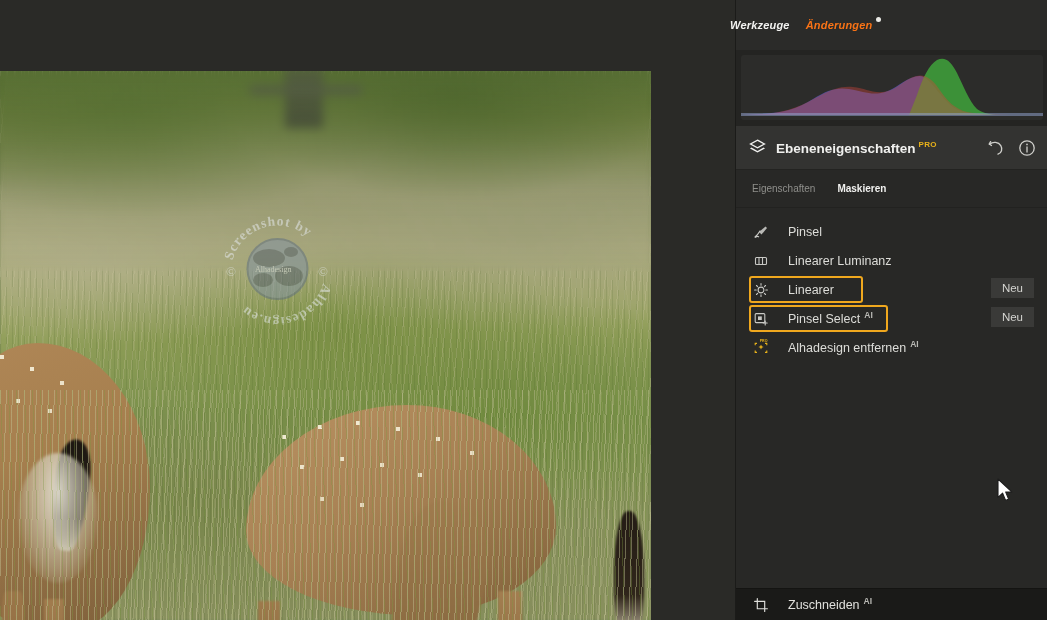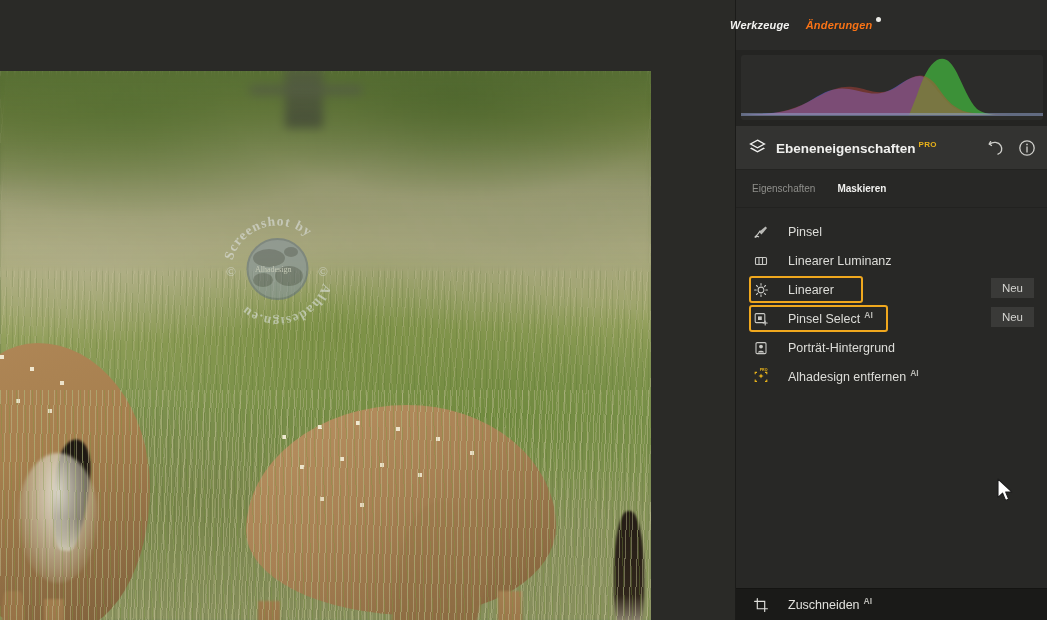--- a/index.html
+++ b/index.html
@@ -429,30 +429,20 @@
             <svg width="16" height="16" viewBox="0 0 16 16" fill="none" stroke="#c9c9c5" stroke-width="1.1">
               <rect x="2.2" y="2.6" width="9.6" height="9" rx="1"></rect>
               <rect x="5" y="5.4" width="3.8" height="3.6" fill="#c9c9c5" stroke="none"></rect>
               <path d="M12.2 10 V14 M10.2 12 H14.2" stroke-linecap="round"></path>
             </svg>
           </span>
           <span class="tool-label"><span>Pinsel Select</span><span class="ai-sup">AI</span></span>
           <button class="neu-btn">Neu</button>
         </div>
 
-        <div class="tool-row">
-          <span class="tool-ico">
-            <svg width="16" height="16" viewBox="0 0 16 16" fill="none" stroke="#c9c9c5" stroke-width="1.1">
-              <rect x="3" y="2.6" width="10" height="11" rx="1.2"></rect>
-              <circle cx="8" cy="6.6" r="1.9" fill="#c9c9c5" stroke="none"></circle>
-              <path d="M4.8 12.6 C5.3 10.2 10.7 10.2 11.2 12.6 Z" fill="#c9c9c5" stroke="none"></path>
-            </svg>
-          </span>
-          <span class="tool-label">Porträt-Hintergrund</span>
-        </div>
 
         <div class="tool-row">
           <span class="tool-ico" style="position:relative">
             <svg width="18" height="18" viewBox="0 0 18 18" fill="none" stroke="#e8b21a" stroke-width="1.1">
               <path d="M3.2 6.2 V4.4 H5 M13 4.4 H14.8 V6.2 M14.8 11.6 V13.4 H13 M5 13.4 H3.2 V11.6"></path>
               <path d="M8.2 7.2 L9 5.4 L9.8 7.2 L11.6 8 L9.8 8.8 L9 10.6 L8.2 8.8 L6.4 8 Z" fill="#e8b21a" stroke="none"></path>
               <text x="11.6" y="3.4" font-size="3.6" fill="#e8b21a" stroke="none" font-weight="bold" text-anchor="middle" font-family="&quot;Liberation Sans&quot;, sans-serif">PRO</text>
             </svg>
           </span>
           <span class="tool-label"><span>Alhadesign entfernen</span><span class="ai-sup">AI</span></span>

